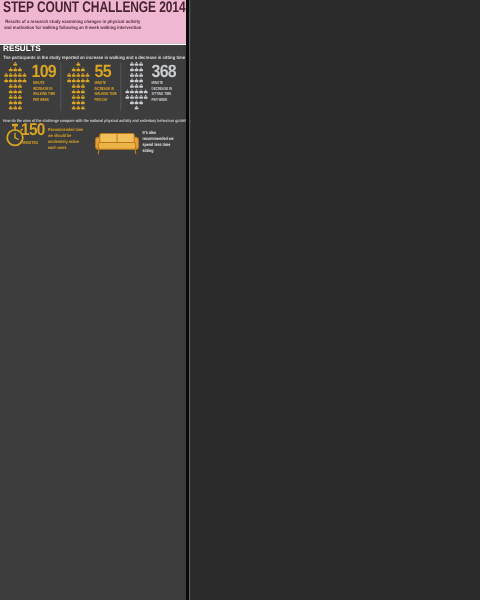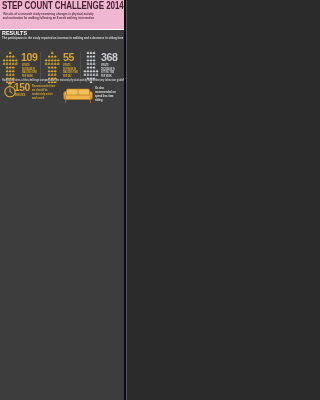--- a/index.html
+++ b/index.html
@@ -49,21 +49,21 @@
 <div id="page">
   <div class="abs" id="header">
     <div class="abs" id="title">STEP COUNT CHALLENGE 2014</div>
 
     <div class="abs" id="subtitle">Results of a research study examining changes in physical activity and motivation for walking following an 8 week walking intervention</div>
   </div>
   <div class="abs hband" style="top:29px"></div>
   <div class="abs sect" style="top:30.2px">RESULTS</div>
   <div class="abs sectsub" style="top:36.6px;transform:scaleX(0.91)">The participants in the study reported an increase in walking and a decrease in sitting time</div>
 
-  <div class="abs" id="stats" style="left:0;top:50px;width:124px;height:24px">
+  <div class="abs" id="stats" style="left:0;top:40px;width:124px;height:24px">
     <div class="abs" style="left:0px;top:1px;width:19px;height:32px">
       <svg width="19" height="32" viewBox="0 0 19 32" id="pyr1">
           <g>
             <rect x="9.7" y="0.4" width="1" height="0.75" rx="0.3" fill="#d9a323"></rect>
             <rect x="8.95" y="1.35" width="2.5" height="1.55" rx="0.4" fill="#d9a323"></rect>
           </g>
           <g>
             <rect x="6.65" y="4.05" width="1" height="0.75" rx="0.3" fill="#d9a323"></rect>
             <rect x="5.9" y="5" width="2.5" height="1.55" rx="0.4" fill="#d9a323"></rect>
           </g>

